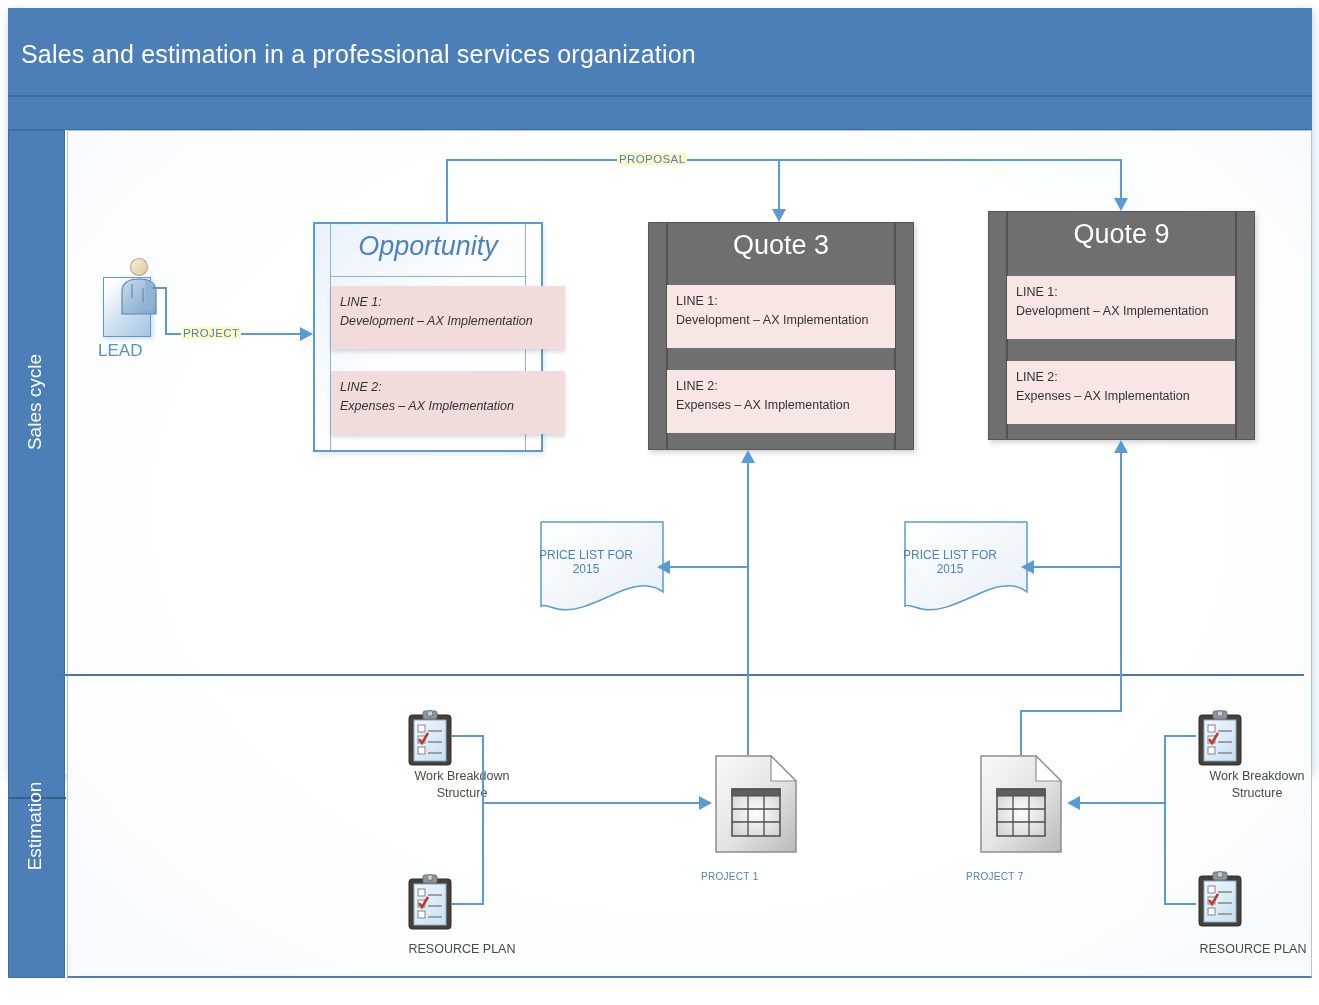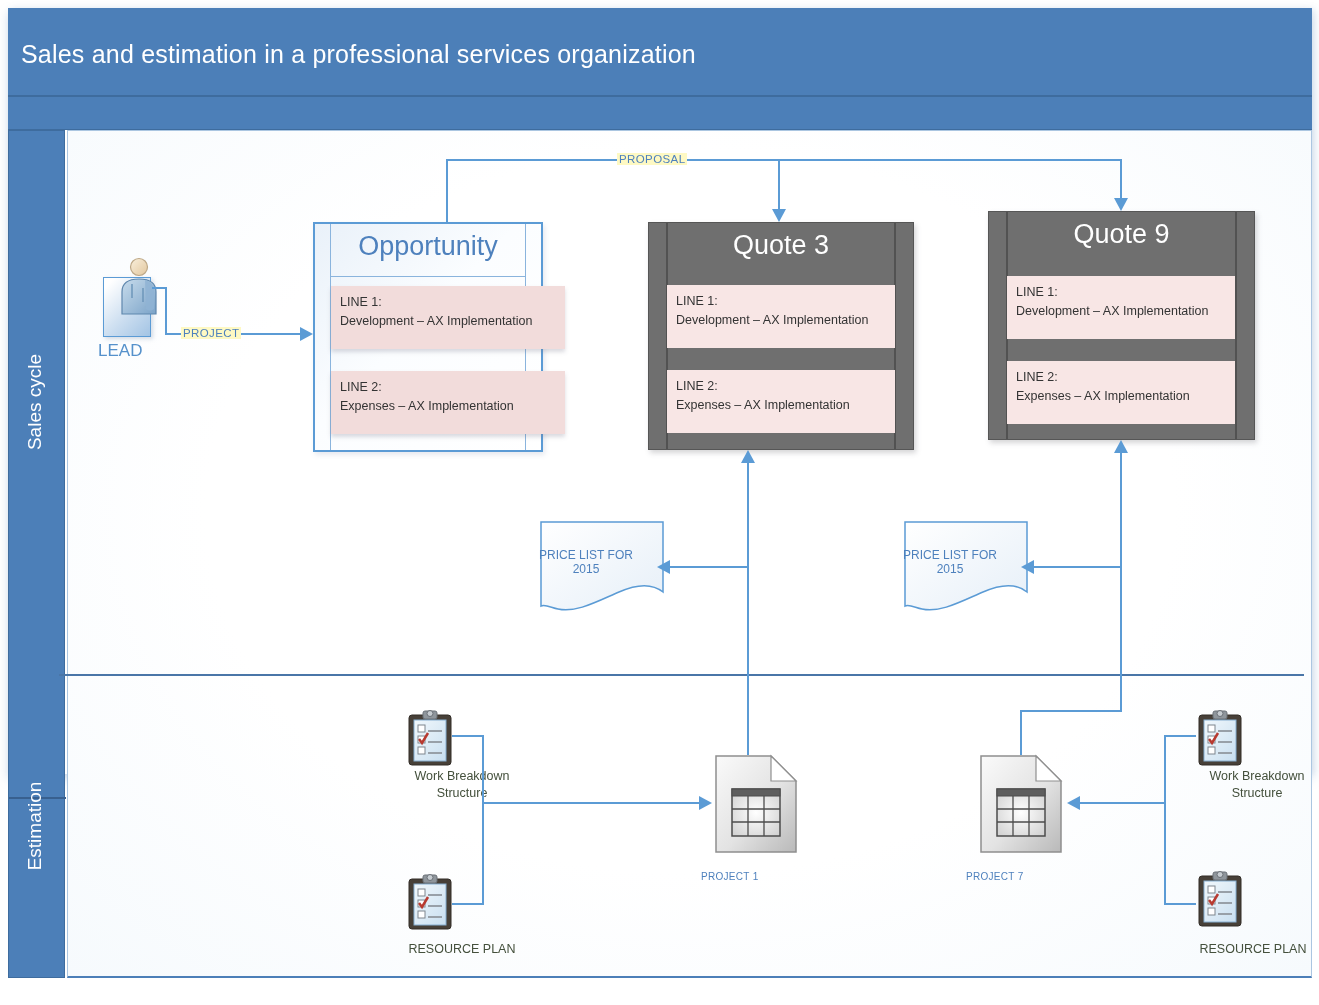--- a/index.html
+++ b/index.html
@@ -30,21 +30,21 @@
   .arrow-right{border-top:7px solid transparent;border-bottom:7px solid transparent;border-left:13px solid #5b9bd5;}
   .arrow-left{border-top:7px solid transparent;border-bottom:7px solid transparent;border-right:13px solid #5b9bd5;}
   .arrow-up{border-left:7px solid transparent;border-right:7px solid transparent;border-bottom:13px solid #5b9bd5;}
   .arrow-down{border-left:7px solid transparent;border-right:7px solid transparent;border-top:13px solid #5b9bd5;}
   .conn-label{position:absolute;font-size:11.5px;letter-spacing:0.4px;color:#4e81bd;
               background:#fef9c3;padding:0 2px;}
 
   
   .opportunity{position:absolute;left:313px;top:222px;width:230px;height:230px;box-sizing:border-box;
                border:2px solid #5b9bd5;background:linear-gradient(135deg,#e9f1f9 0%,#fbfdff 45%,#ffffff 100%);
-               box-shadow:2px 3px 5px rgba(120,140,170,0.18);}
+               box-shadow:2px 3px 5px rgba(120,140,170,0.18);font-style:italic;}
   .opp-vline{position:absolute;top:0;bottom:0;width:1px;background:#8ab4dd;}
   .opp-sep{position:absolute;left:15px;right:15px;top:52px;height:1px;background:#8ab4dd;}
   .box-title{position:absolute;left:0;right:0;top:7px;text-align:center;font-size:27px;}
   .opp-title{color:#4e81bd;}
   .line-item{position:absolute;height:63px;box-sizing:border-box;padding:7px 6px 0 9px;
              font-size:12.5px;line-height:19px;color:#333333;}
   .li-head,.li-text{display:block;}
   .opportunity .line-item{left:16px;width:234px;background:#f2dcdb;
              box-shadow:0 3px 4px rgba(110,110,130,0.25);}
 

